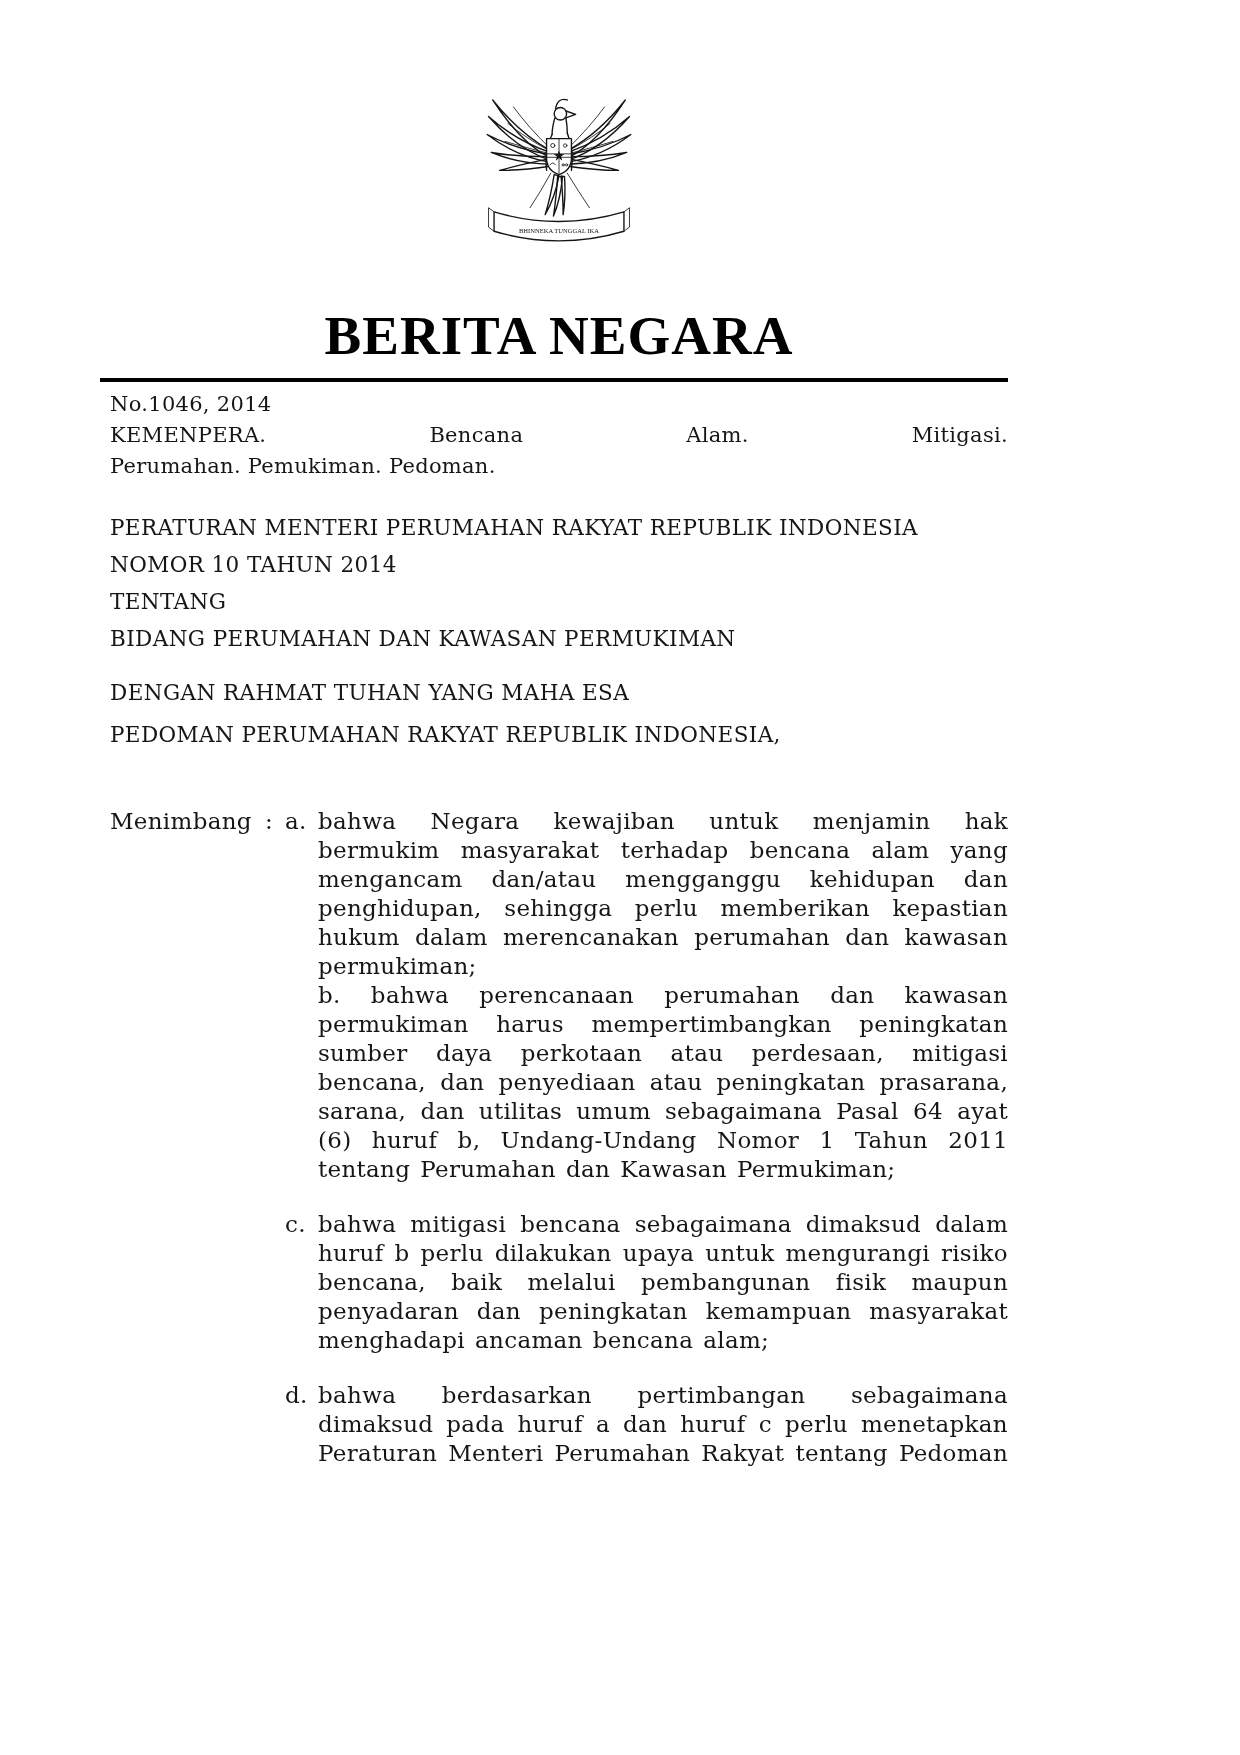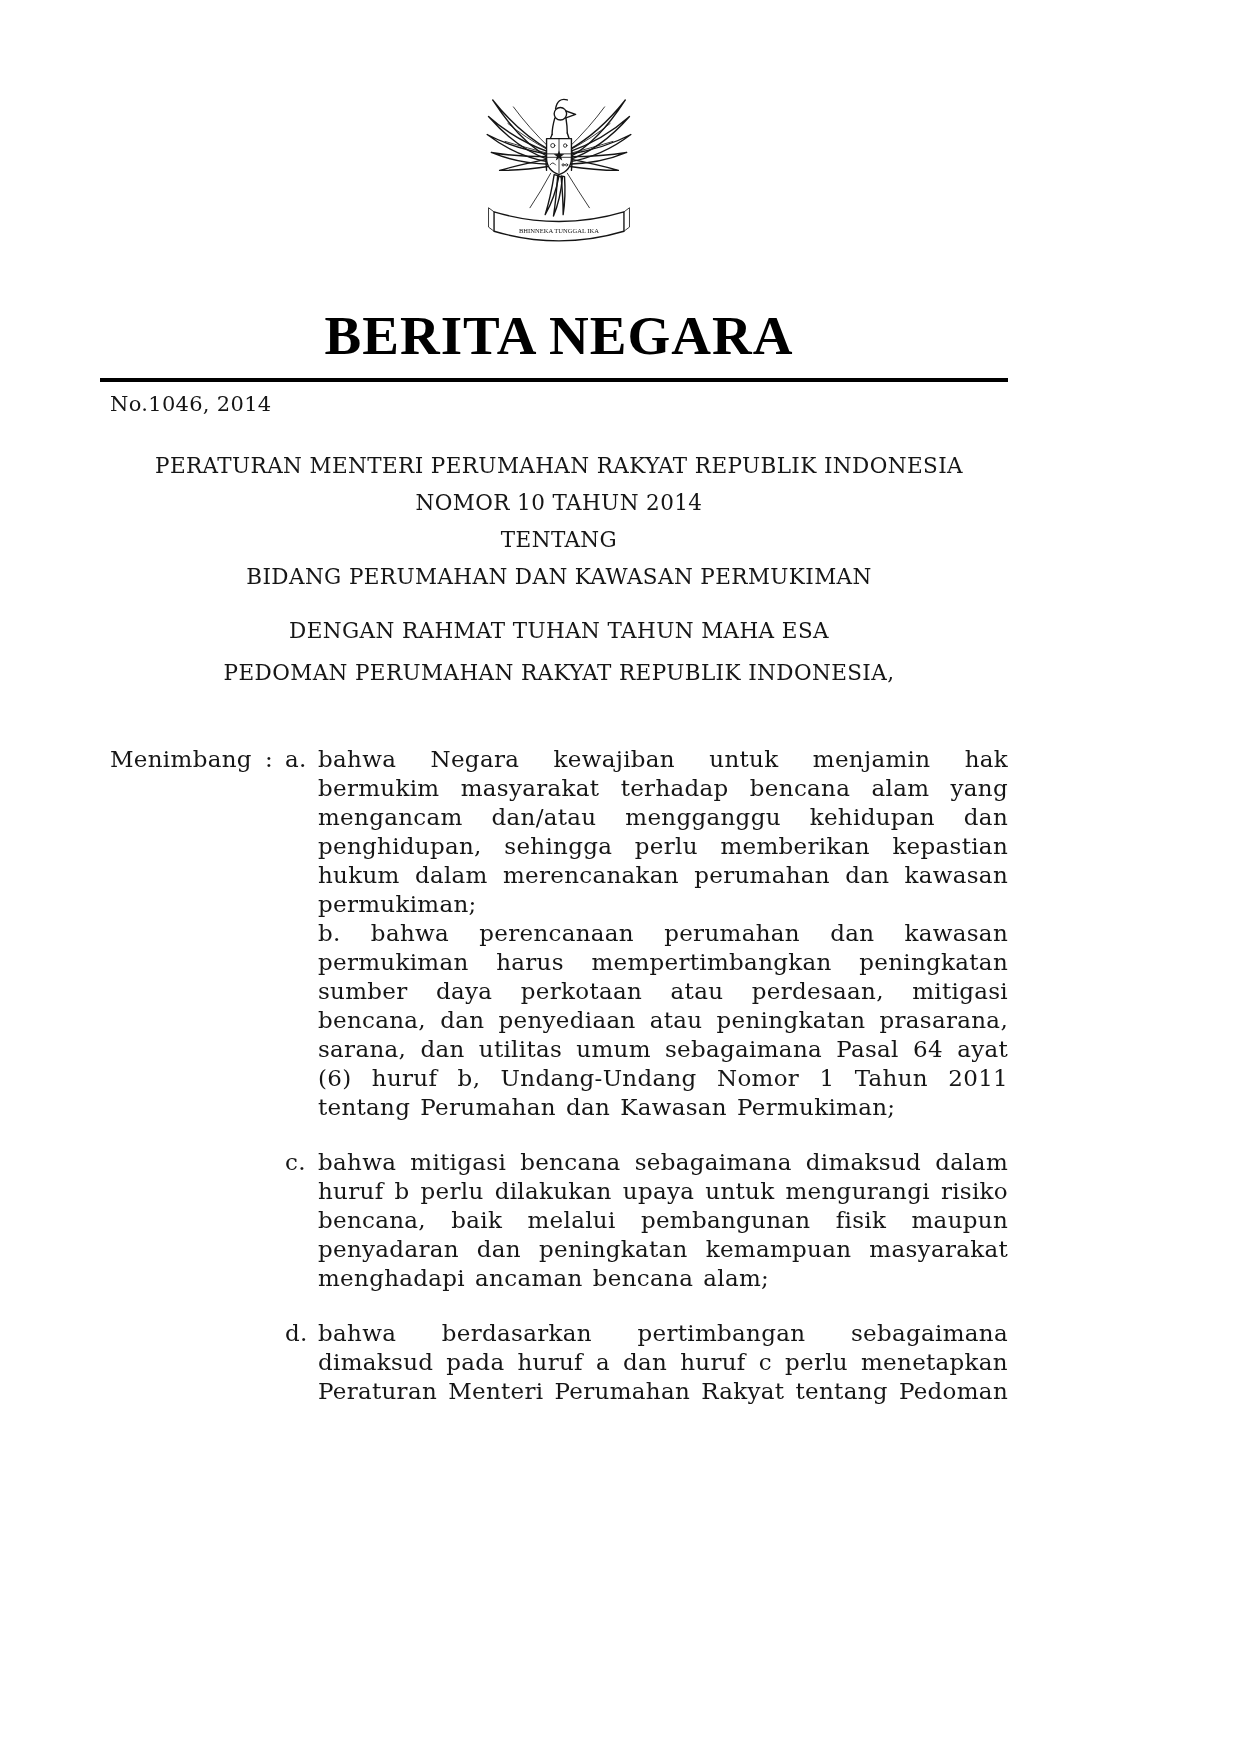--- a/index.html
+++ b/index.html
@@ -23,21 +23,21 @@
 
   .divider { margin-top: 9px; margin-left: -10px; width: calc(100% + 10px);
              border-bottom: 4.5px solid #000; }
 
   .issue-row { display: flex; margin-top: 7px; font-size: 21px; line-height: 31px; letter-spacing: 0.3px; flex-direction: column; }
   .issue-no { width: 310px; flex: none; }
   .subject { flex: 1; }
   .subject .l1 { text-align: justify; text-align-last: justify; }
   .subject .l2 { text-align: left; }
 
-  .headings { margin-top: 27px; text-align: center; font-size: 21.5px; line-height: 37px; letter-spacing: 0.4px; }
+  .headings { margin-top: 27px; text-align: left; font-size: 21.5px; line-height: 37px; letter-spacing: 0.4px; }
   .invocation { margin-top: 17px; }
   .authority { margin-top: 5px; }
 
   .consider { margin-top: 54px; font-size: 23px; line-height: 29px; letter-spacing: 0.3px; word-spacing: 2.5px; }
   .c-row { display: grid; grid-template-columns: 155px 20px 33px 1fr; align-items: start; }
   .c-row + .c-row { margin-top: 26px; }
   .c-text p { margin: 0; text-align: justify; }
   .c-text.cutoff p { text-align-last: justify; }
 
   svg .thin { stroke-width: 1.2; }
@@ -119,28 +119,32 @@
     </div>
 
     <h1 class="masthead">
       <span class="mh-line">BERITA NEGARA</span>
     </h1>
 
     <div class="divider"></div>
 
     <div class="issue-row">
       <div class="issue-no">No.1046, 2014</div>
+      <div class="subject">
+        <div class="l1">KEMENPERA. Bencana Alam. Mitigasi.</div>
+        <div class="l2">Perumahan. Pemukiman. Pedoman.</div>
+      </div>
     </div>
 
     <div class="headings">
       <div>PERATURAN MENTERI PERUMAHAN RAKYAT REPUBLIK INDONESIA</div>
       <div>NOMOR 10 TAHUN 2014</div>
       <div>TENTANG</div>
       <div>BIDANG PERUMAHAN DAN KAWASAN PERMUKIMAN</div>
-      <div class="invocation">DENGAN RAHMAT TUHAN TAHUN MAHA ESA</div>
+      <div class="invocation">DENGAN RAHMAT TUHAN YANG MAHA ESA</div>
       <div class="authority">PEDOMAN PERUMAHAN RAKYAT REPUBLIK INDONESIA,</div>
     </div>
 
     <div class="consider">
 
       <div class="c-row">
         <div class="c-label">Menimbang</div>
         <div class="c-colon">:</div>
         <div class="c-letter">a.</div>
         <div class="c-text">

